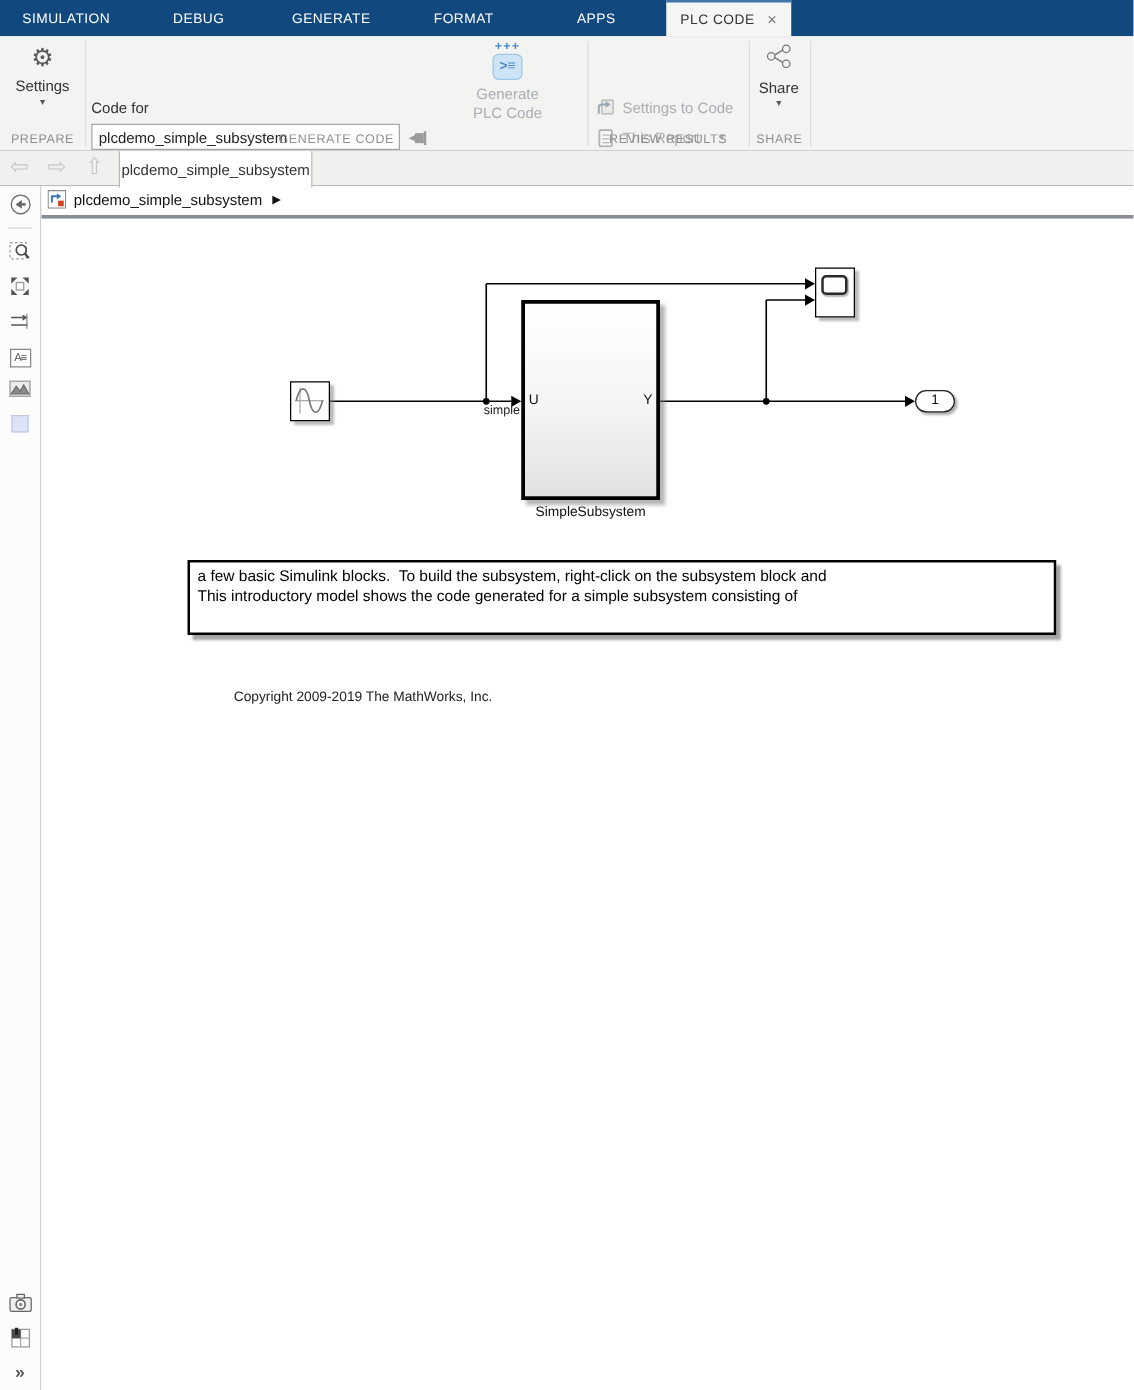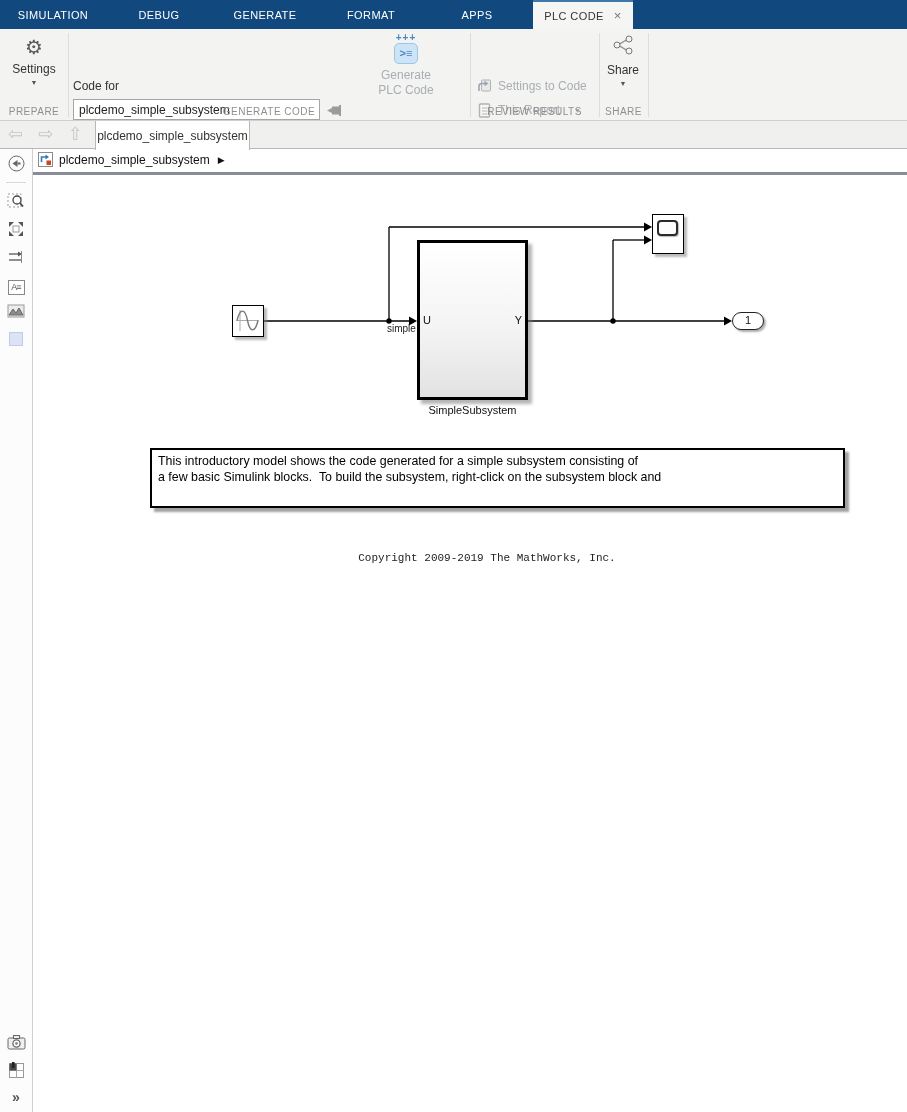--- a/index.html
+++ b/index.html
@@ -96,22 +96,22 @@
   .outport-blk { position:absolute; left:699px; top:137px; width:32px; height:18px;
                  border:1.5px solid #222; border-radius:9px; background:#fff;
                  font-size:11px; color:#111; text-align:center; line-height:15px;
                  box-shadow:2px 2px 2px rgba(120,120,120,0.6); }
   .sig-label { position:absolute; left:354px; top:148px; font-size:10px; color:#222; }
 
   .annotation { position:absolute; left:117px; top:273px; width:695px; border:2px solid #000;
                 background:#fff; padding:3px 6px 5px 6px;
                 box-shadow:4px 4px 2px rgba(110,110,110,0.65); }
   .ann-line { font-size:12.4px; line-height:16px; min-height:16px; color:#000; white-space:pre; }
-  .copyright { position:absolute; left:154px; top:377px; width:600px; text-align:center;
-               font-size:11px; color:#222;font-family:Liberation Mono, monospace; }
+  .copyright { position:absolute; left:154px; top:377px; width:600px; 
+               font-size:11px; color:#222; }
 </style>
 </head>
 <body>
 
 <div class="app">
 
   <div class="menubar">
     <div class="menu-tabs">
       <div class="menu-tab">SIMULATION</div>
       <div class="menu-tab">DEBUG</div>
@@ -316,21 +316,21 @@
 
     <div class="scope-blk blk-shadow">
       <div class="scope-screen"></div>
     </div>
 
     <div class="outport-blk">1</div>
 
     <div class="sig-label">simple</div>
 
     <div class="annotation">
+      <div class="ann-line">a few basic Simulink blocks.  To build the subsystem, right-click on the subsystem block and</div>
       <div class="ann-line">This introductory model shows the code generated for a simple subsystem consisting of</div>
-      <div class="ann-line">a few basic Simulink blocks.  To build the subsystem, right-click on the subsystem block and</div>
       <div class="ann-line"></div>
     </div>
 
     <div class="copyright">Copyright 2009-2019 The MathWorks, Inc.</div>
   </div>
 
 </div>
 
 </body></html>

